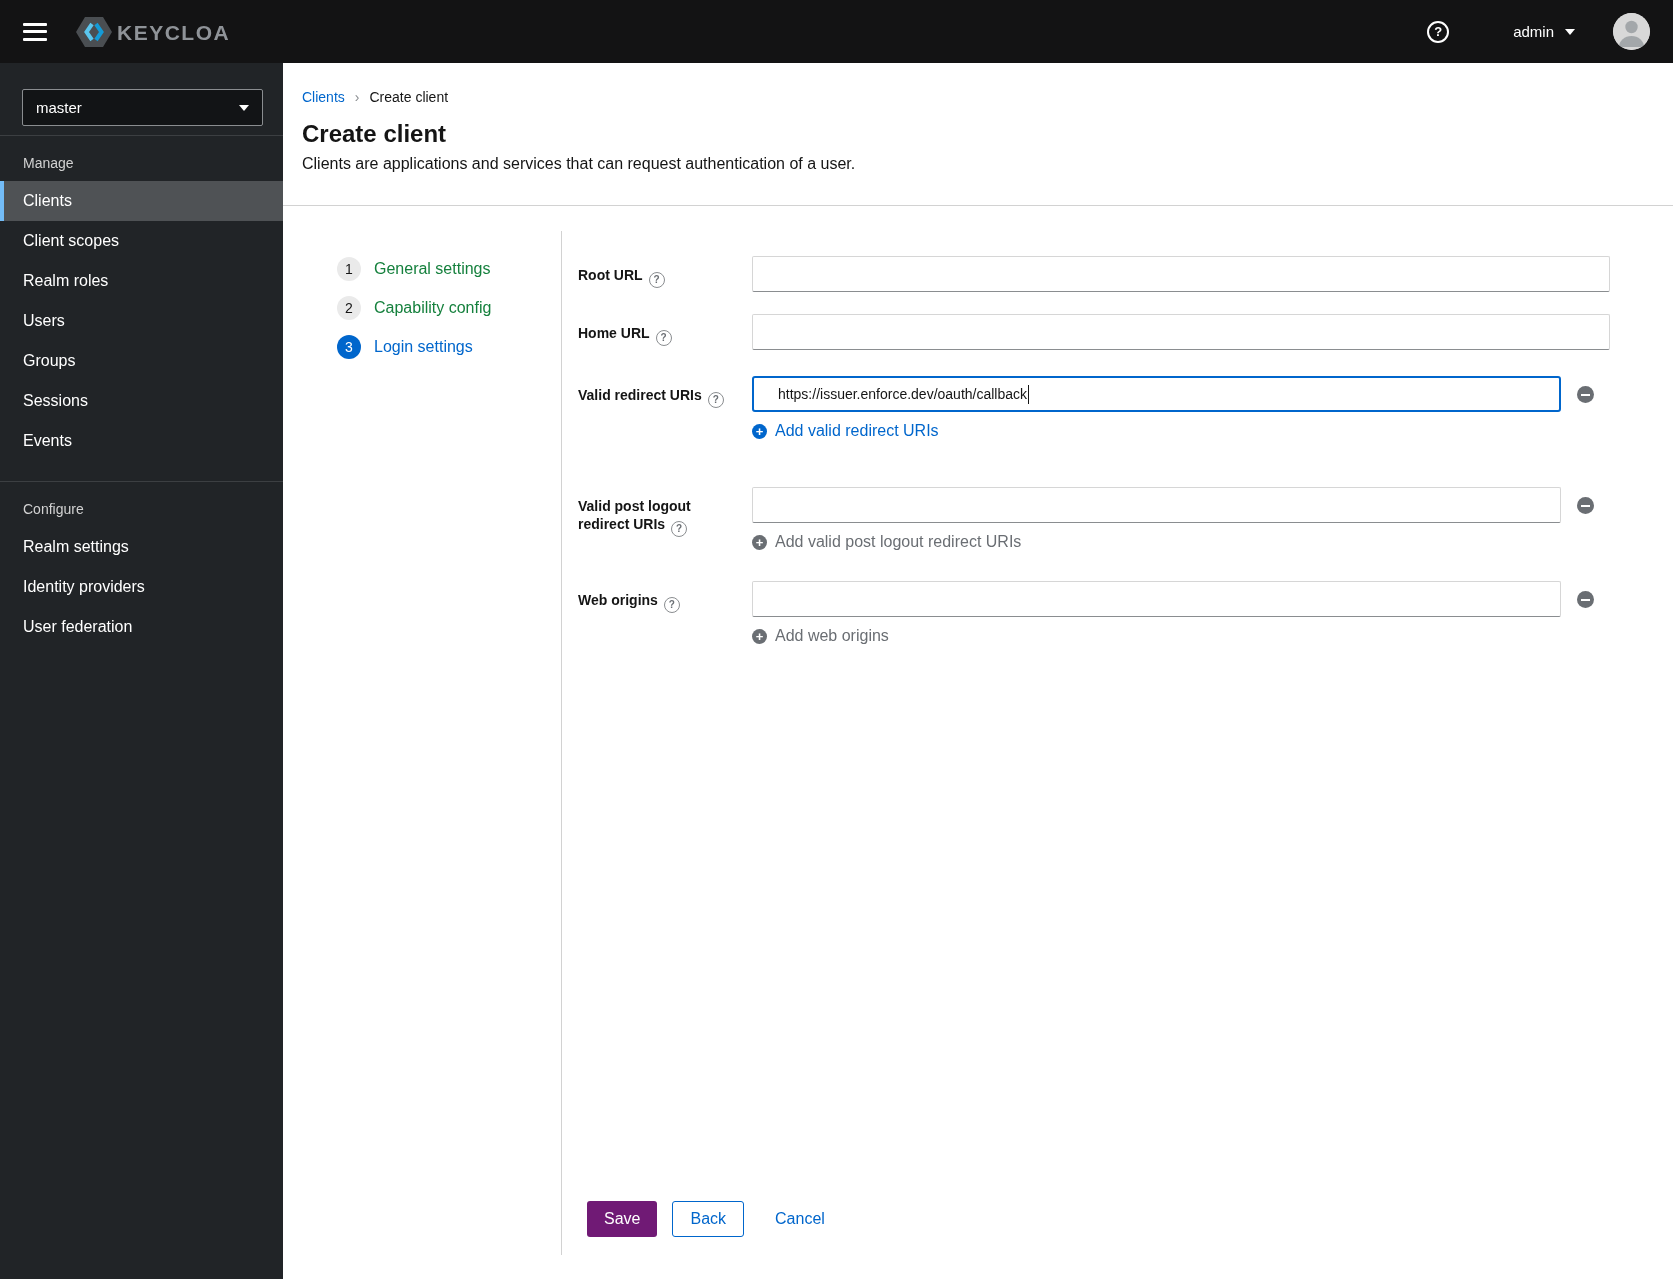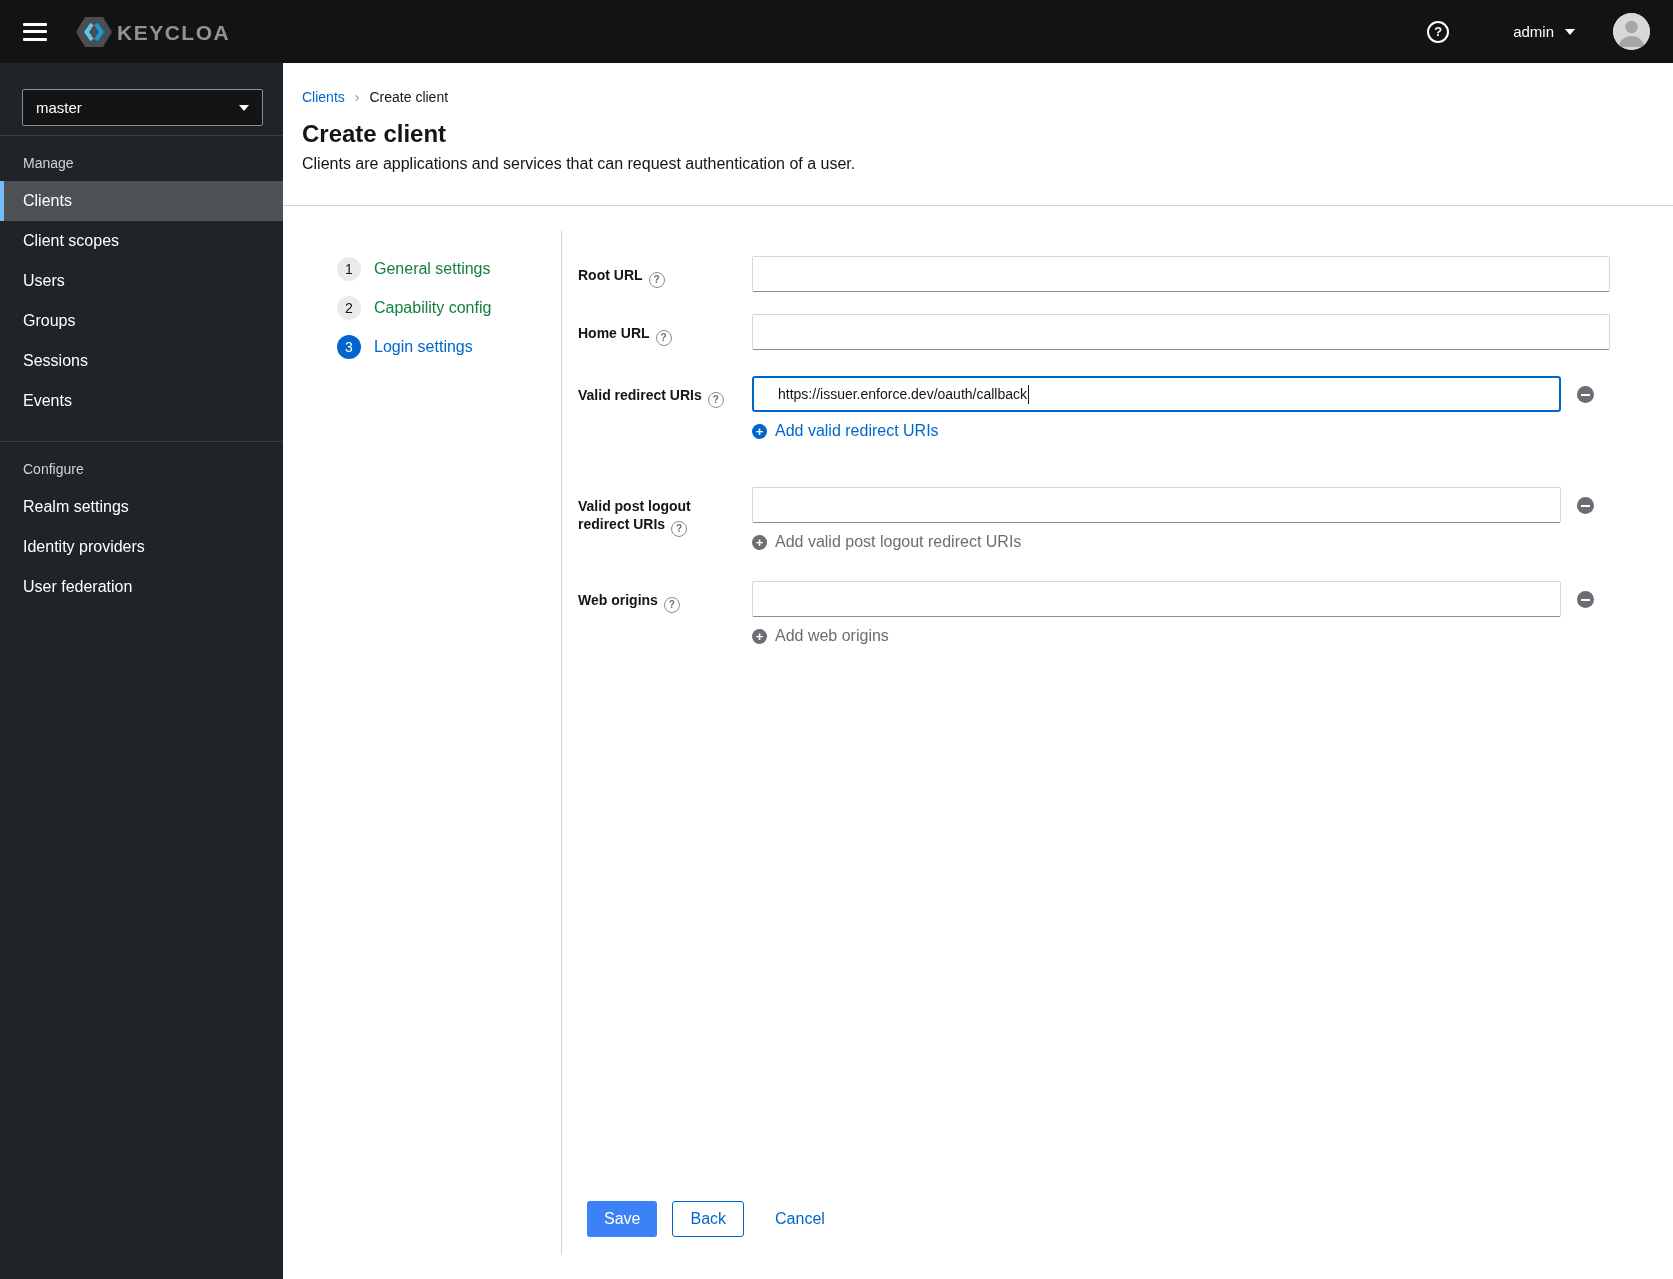--- a/index.html
+++ b/index.html
@@ -121,21 +121,21 @@
   .add-link.disabled .plus { background:#6a6e73; }
 
   .row-root { margin-bottom:22px; }
   .row-home { margin-bottom:26px; }
   .group-vru { margin-bottom:47px; }
   .group-plr { margin-bottom:30px; }
 
   
   .actions { display:flex; align-items:center; padding:0 0 42px 25px; }
   .btn { height:36px; font-size:16px; border-radius:3px; cursor:pointer; font-family:"Liberation Sans",sans-serif; }
-  .btn-primary { background:#3b82f6; color:#fff; border:none; padding:0 17px; }
+  .btn-primary { background:#701a75; color:#fff; border:none; padding:0 17px; }
   .btn-secondary { background:#fff; color:#0066cc; border:1px solid #0066cc; padding:0 17px; margin-left:15px; }
   .btn-link { background:none; border:none; color:#0066cc; padding:0; margin-left:31px; }
 </style>
 </head>
 <body>
 
 <div class="app">
 
   <div class="masthead">
     <div class="hamburger">
@@ -172,20 +172,21 @@
     <div class="sidebar">
       <div class="realm-block">
         <div class="realm-select">
           <span>master</span>
           <span class="caret-down"></span>
         </div>
       </div>
       <div class="nav-section-title">Manage</div>
       <div class="nav-item active">Clients</div>
       <div class="nav-item">Client scopes</div>
+      <div class="nav-item">Realm roles</div>
       <div class="nav-item">Users</div>
       <div class="nav-item">Groups</div>
       <div class="nav-item">Sessions</div>
       <div class="nav-item">Events</div>
       <div class="nav-divider"></div>
       <div class="nav-section-title">Configure</div>
       <div class="nav-item">Realm settings</div>
       <div class="nav-item">Identity providers</div>
       <div class="nav-item">User federation</div>
     </div>

